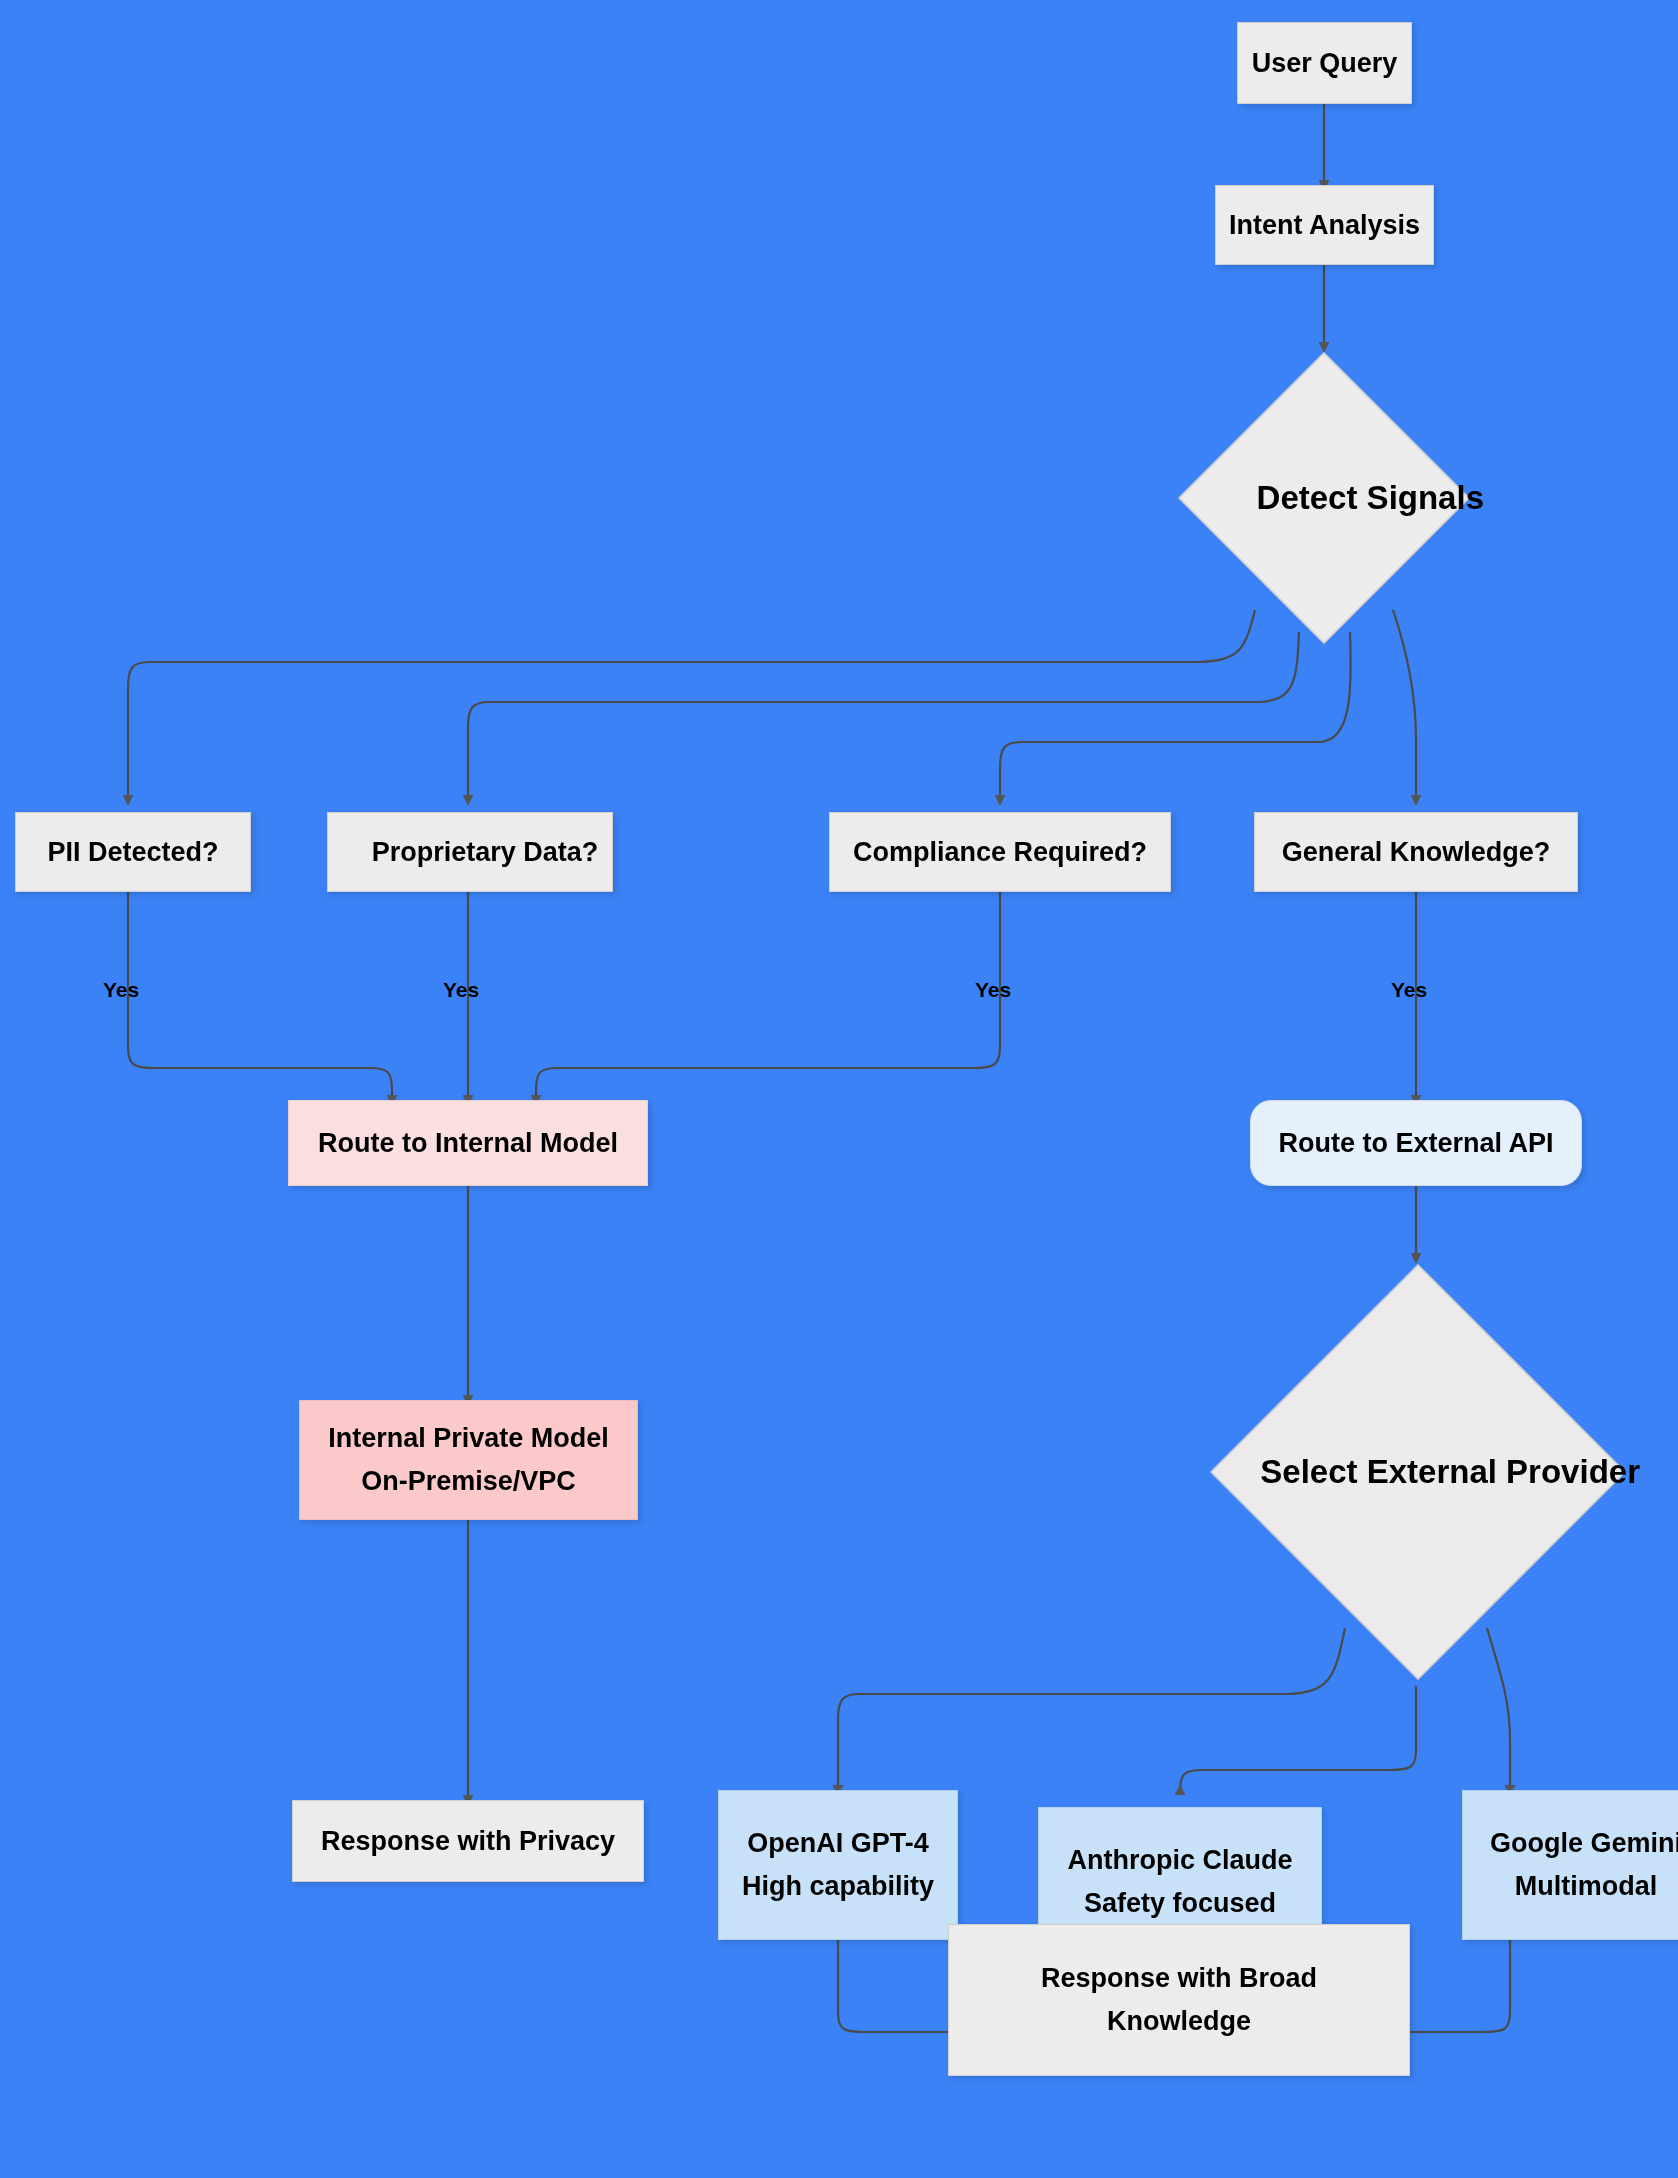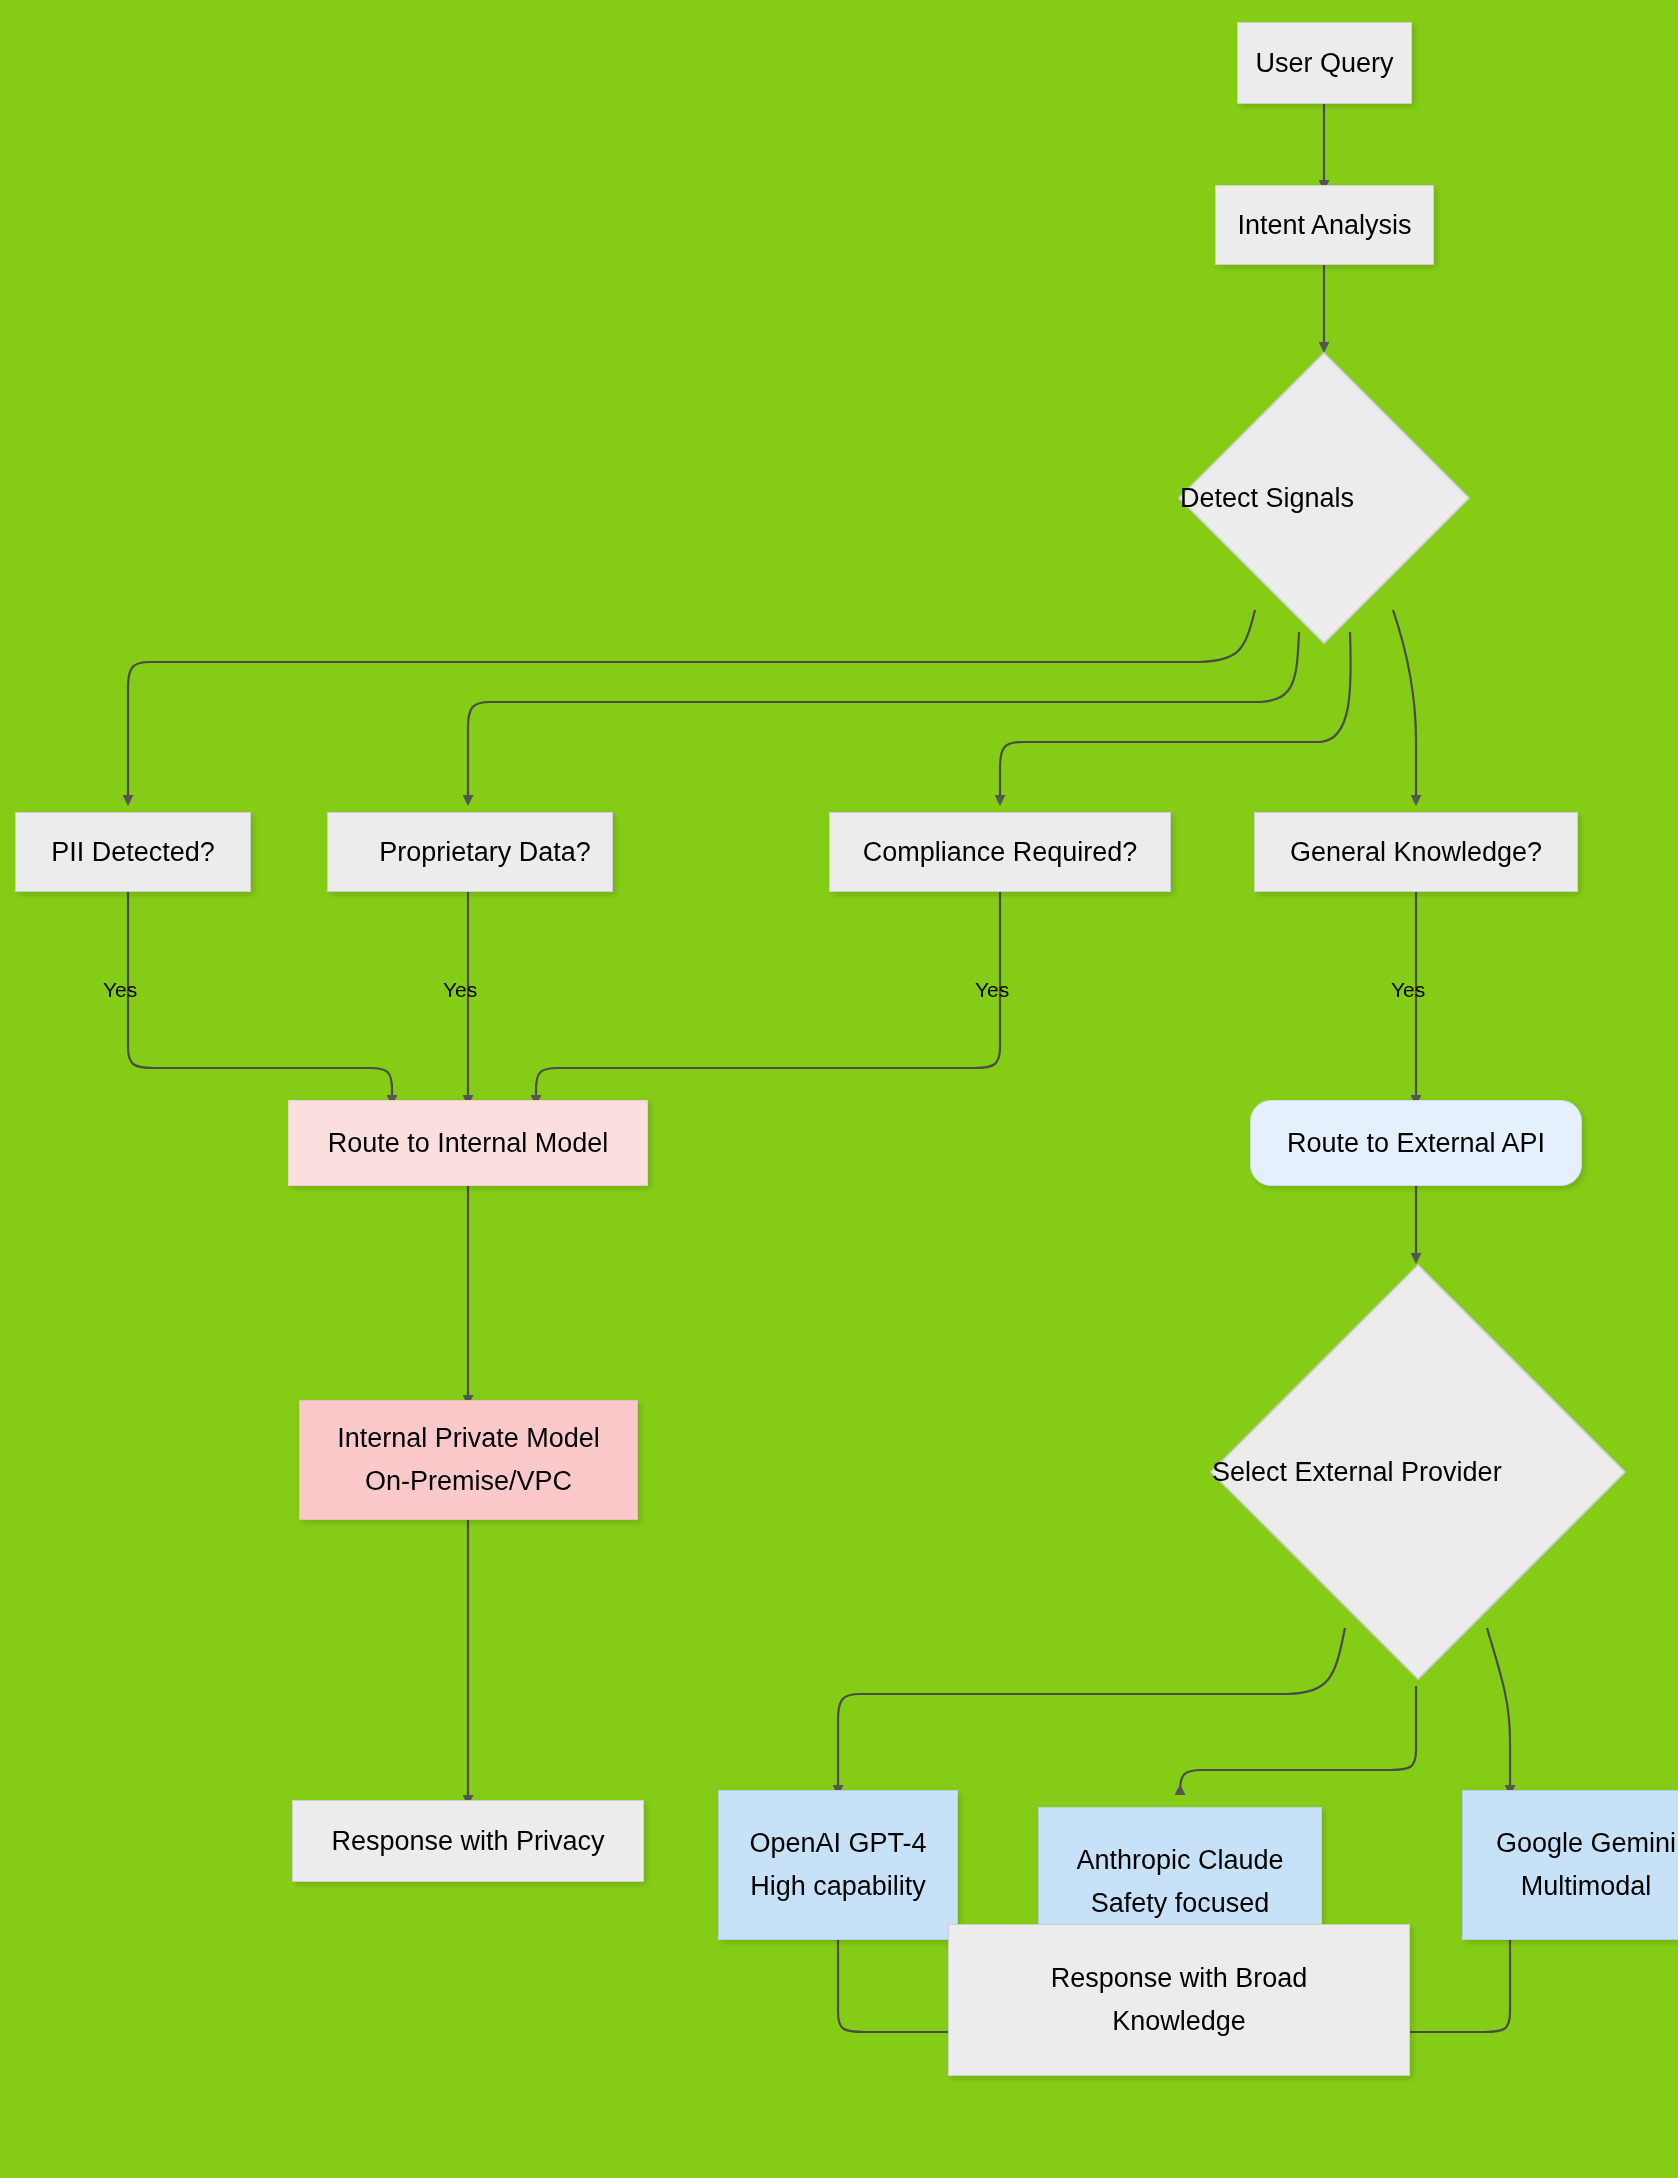--- a/index.html
+++ b/index.html
@@ -7,22 +7,23 @@
     padding: 0;
     background: #ffffff;
   }
   body {
     font-family: "Liberation Sans", sans-serif;
   }
   #stage {
     position: relative;
     width: 1678px;
     height: 2178px;
-    background: #84cc16;
+    background: #3b82f6;
     overflow: hidden;
+    font-weight: bold;
   }
   #edges {
     position: absolute;
     left: 0;
     top: 0;
     width: 1678px;
     height: 2178px;
     pointer-events: none;
   }
   .node {
@@ -54,26 +55,26 @@
     z-index: 3;
   }
   .diamond .dshape {
     position: absolute;
     left: 0; top: 0;
     width: 100%;
     height: 100%;
   }
   .diamond .dlabel {
     position: absolute;
-    left: 4px;
+    left: 12px;
     top: 50%;
     width: 100%;
     transform: translateY(-50%);
-    text-align: left;
-    font-size: 27px;
+    text-align: right;
+    font-size: 33px;
     color: #000000;
     z-index: 2;
   }
   .edge-label {
     position: absolute;
     font-size: 21px;
     color: #000000;
     background: transparent;
     z-index: 4;
     white-space: nowrap;

